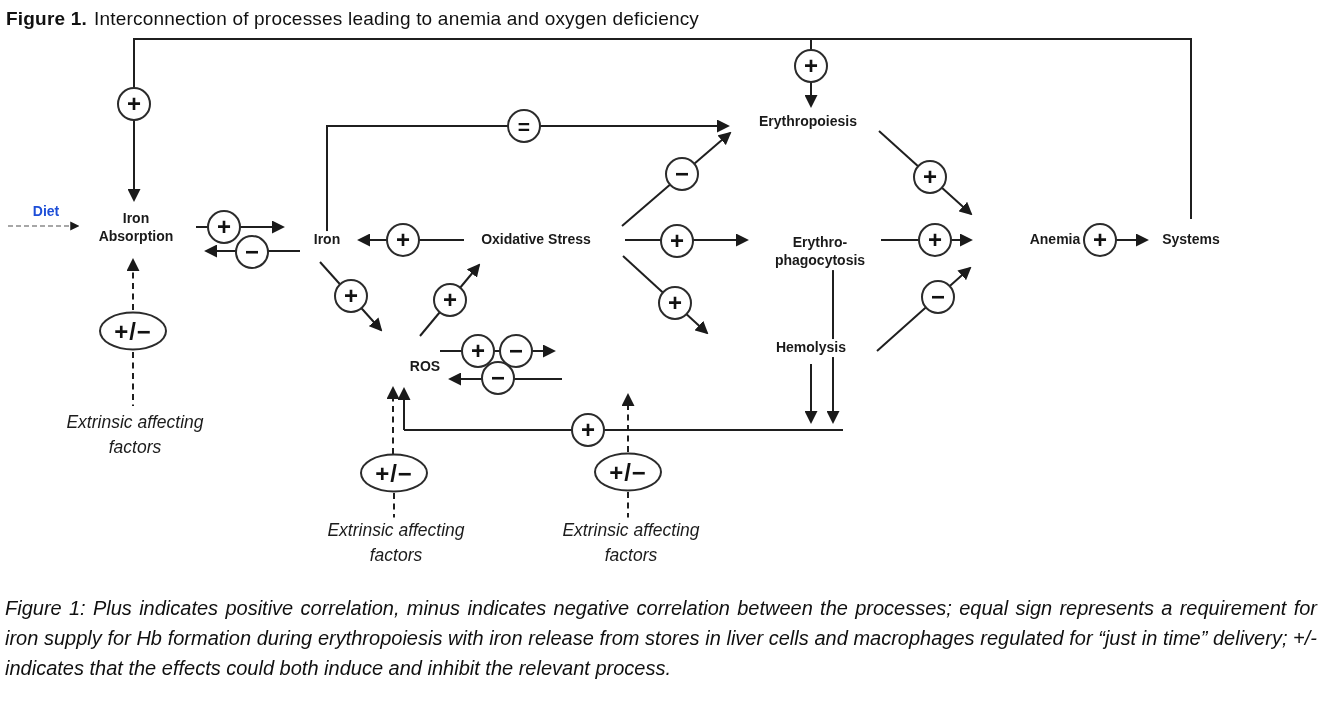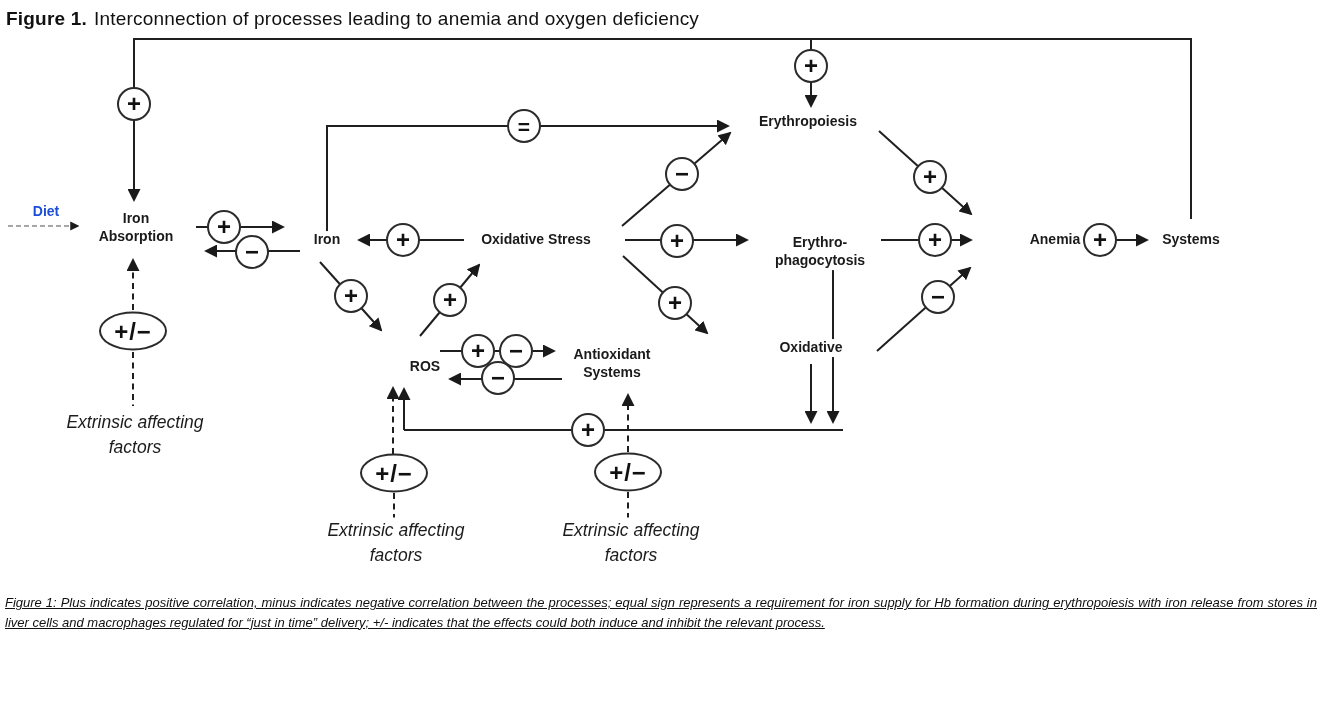--- a/index.html
+++ b/index.html
@@ -17,21 +17,21 @@
   .extrinsic{position:absolute;transform:translate(-50%,-50%);z-index:3;
         font-style:italic;font-size:17.5px;line-height:1.4;text-align:center;
         white-space:pre-line;color:#1c1c1c;background:#fff;padding:0 2px;}
   .sign{position:absolute;transform:translate(-50%,-50%);z-index:4;
         width:34px;height:34px;border:2px solid #2b2b2b;border-radius:50%;background:#fff;
         display:flex;align-items:center;justify-content:center;
         font-weight:700;font-size:24px;line-height:1;color:#111;box-sizing:border-box;}
   .sign--eq{font-size:21px;}
   .sign--pm{width:68px;height:39px;border-radius:50%;font-size:24px;letter-spacing:1px;}
   .caption{position:absolute;left:5px;top:593px;width:1312px;z-index:5;
-        font-style:italic;font-size:13px;line-height:1.5;text-align:justify;color:#101010;text-decoration:underline;}
+        font-style:italic;font-size:20px;line-height:1.5;text-align:justify;color:#101010;}
 </style>
 </head>
 <body>
 
 <div class="stage">
 
   <div class="title">
     <b>Figure 1.</b><span class="rest">Interconnection of processes leading to anemia and oxygen deficiency</span>
   </div>
 
@@ -92,26 +92,24 @@
       </g>
     </g>
   </svg>
 
   <div class="node node--diet" style="left:46px;top:212px;">Diet</div>
   <div class="node" style="left:136px;top:228px;">Iron
 Absorption</div>
   <div class="node" style="left:327px;top:240px;">Iron</div>
   <div class="node" style="left:536px;top:240px;">Oxidative Stress</div>
   <div class="node" style="left:425px;top:367px;">ROS</div>
-  <div class="node" style="left:612px;top:364px;">Antioxidant
-Systems</div>
   <div class="node" style="left:808px;top:122px;">Erythropoiesis</div>
   <div class="node" style="left:820px;top:252px;">Erythro-
 phagocytosis</div>
-  <div class="node" style="left:811px;top:348px;">Oxidative</div>
+  <div class="node" style="left:811px;top:348px;">Hemolysis</div>
   <div class="node" style="left:1023px;top:240px;margin-left:32px;">Anemia</div>
   <div class="node" style="left:1191px;top:240px;">Systems</div>
 
   <div class="extrinsic" style="left:135px;top:434px;">Extrinsic affecting
 factors</div>
   <div class="extrinsic" style="left:396px;top:542px;">Extrinsic affecting
 factors</div>
   <div class="extrinsic" style="left:631px;top:542px;">Extrinsic affecting
 factors</div>
 

